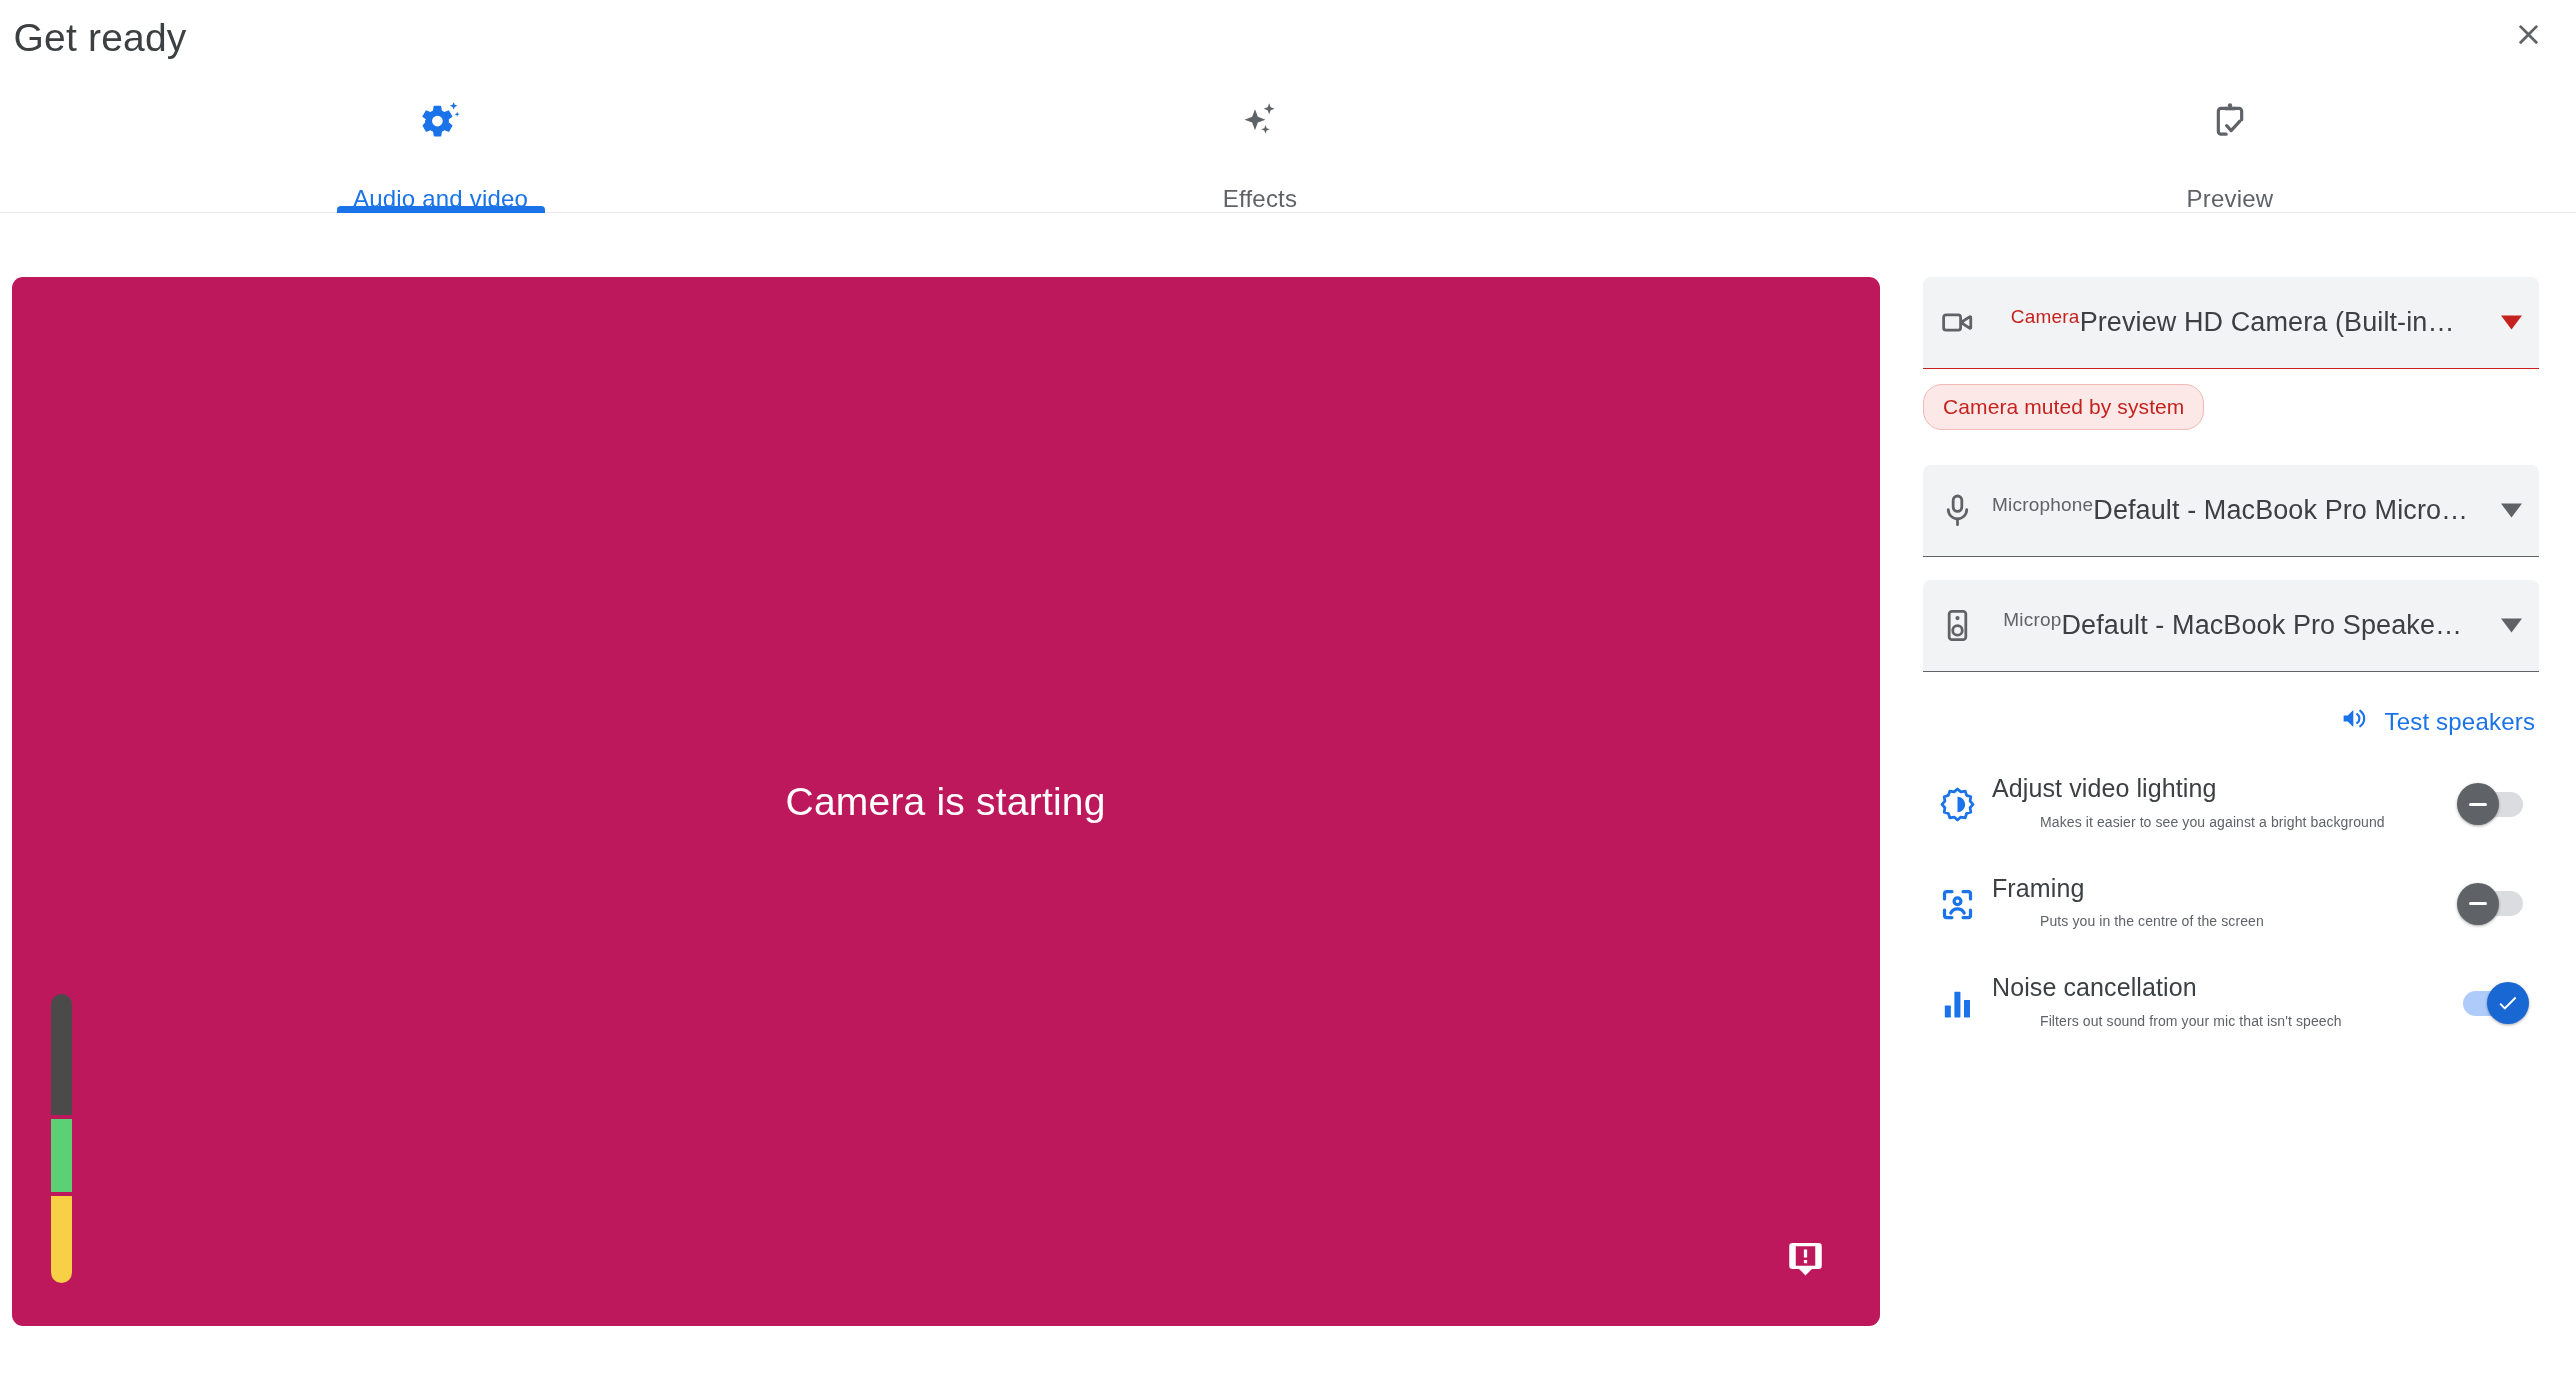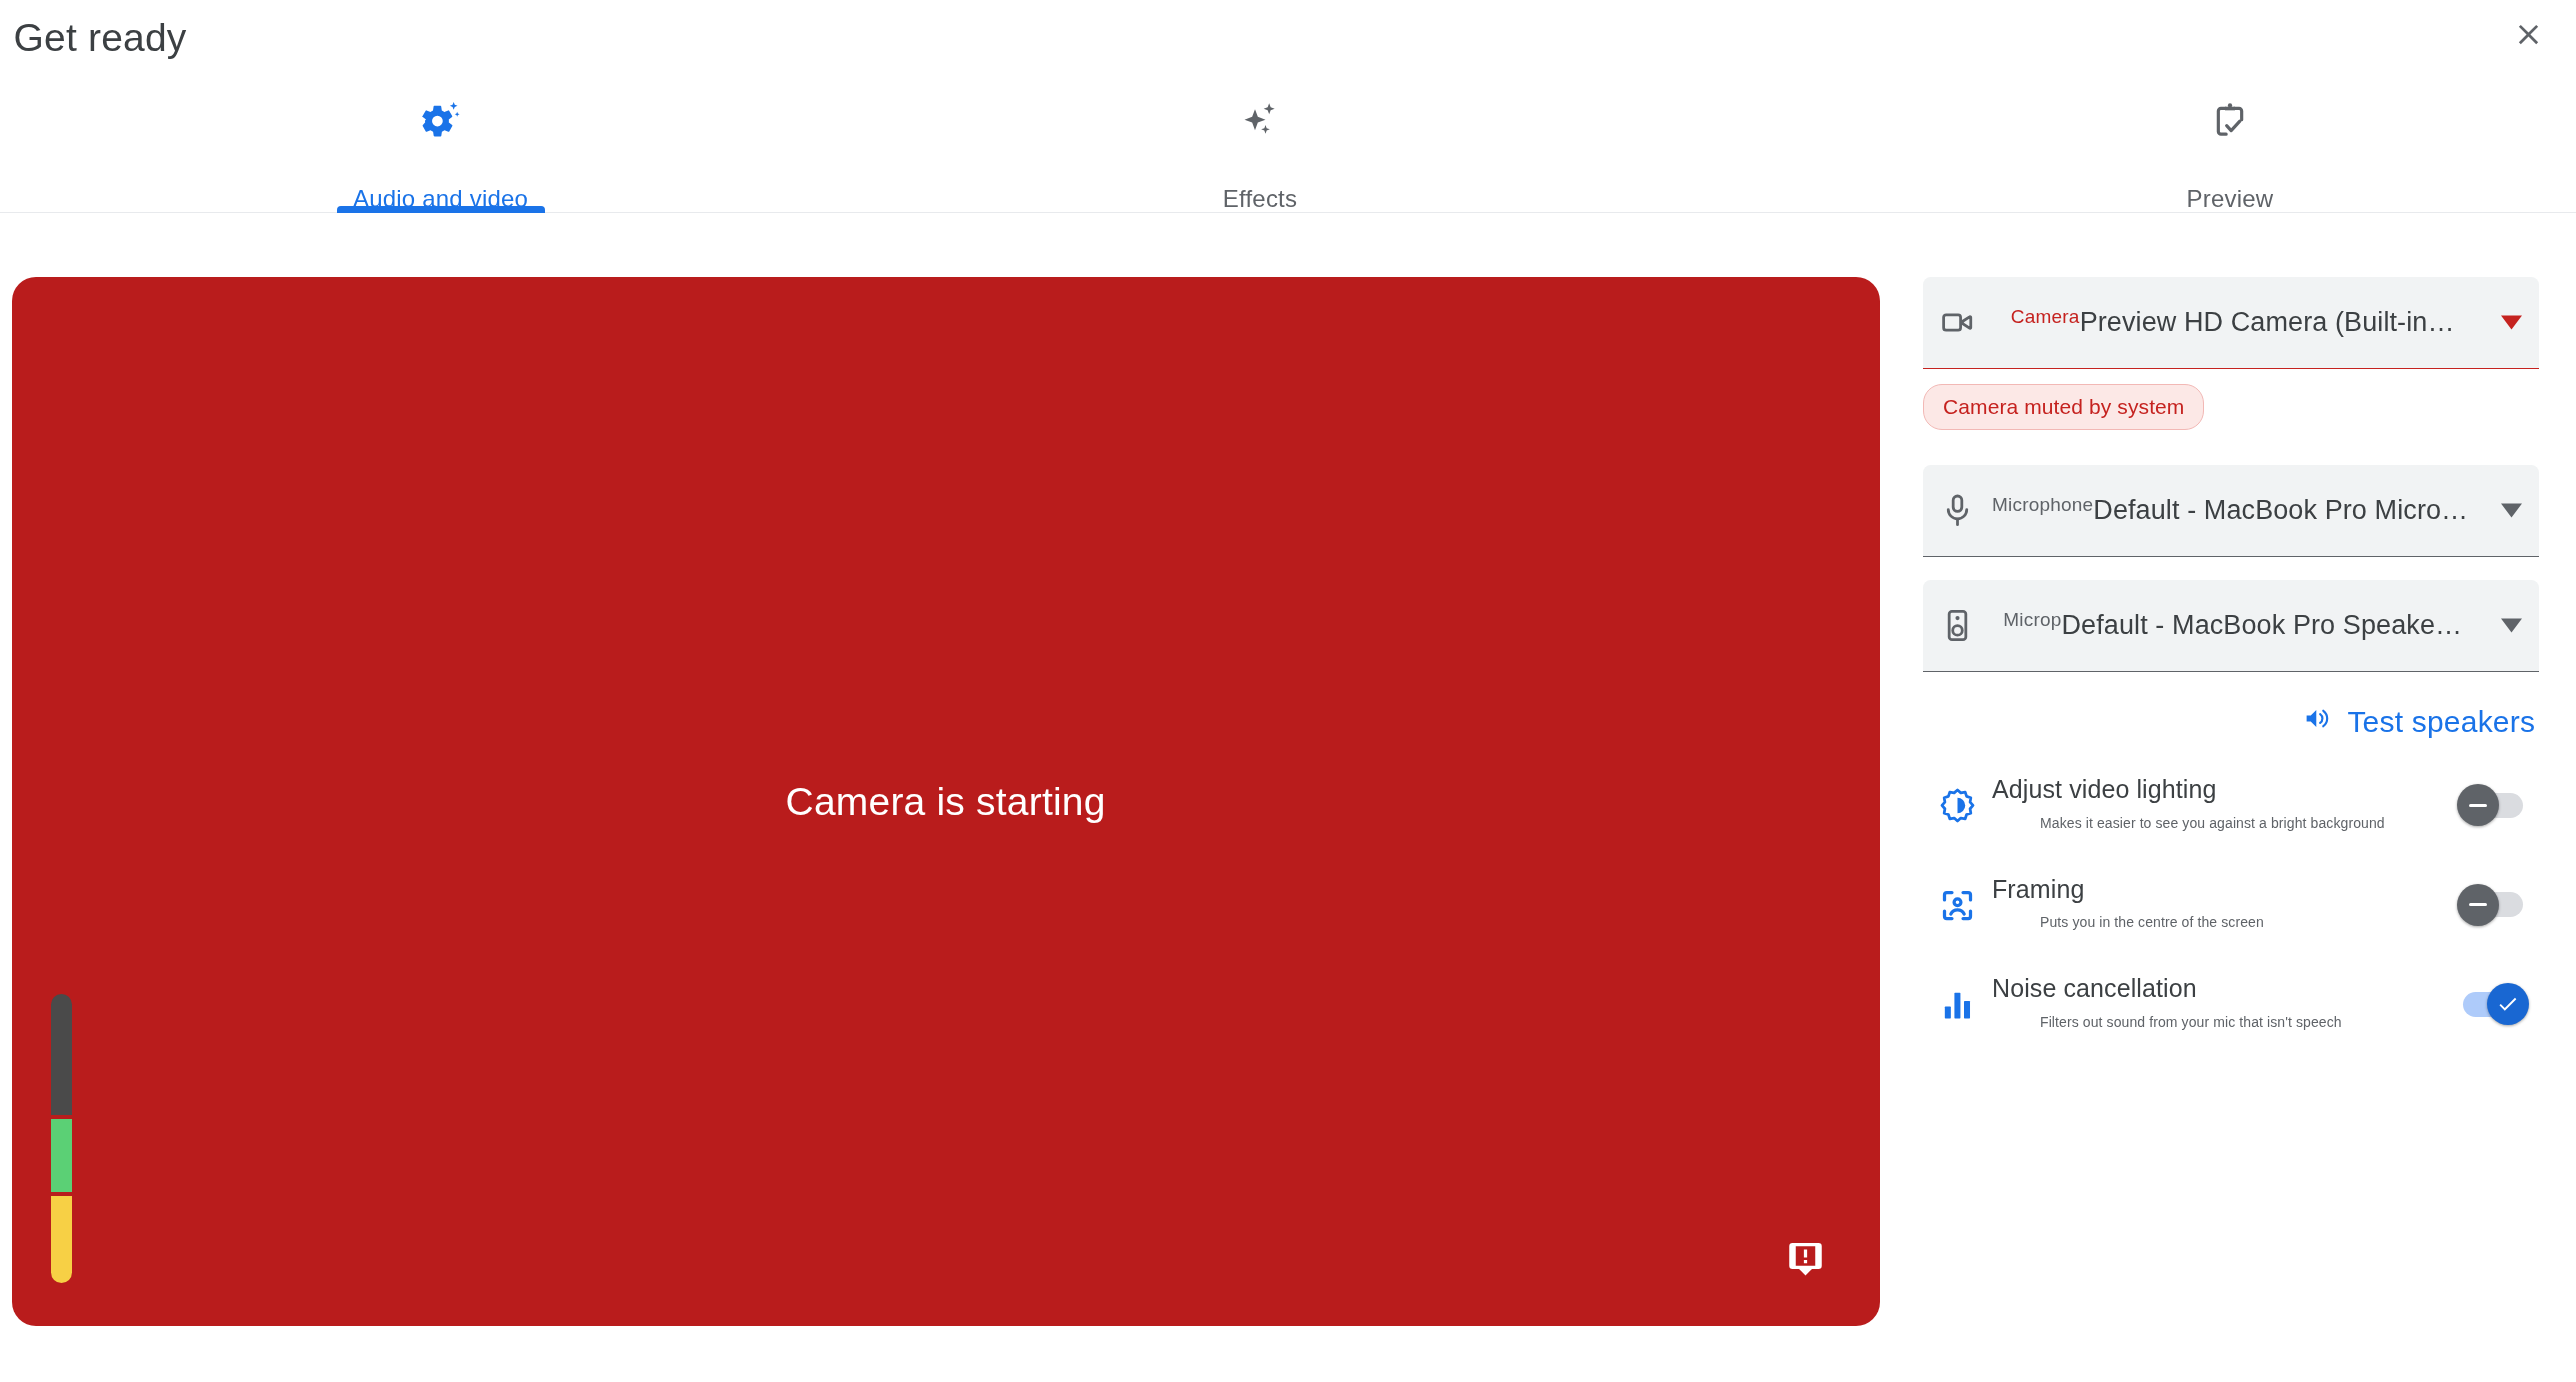--- a/index.html
+++ b/index.html
@@ -58,22 +58,22 @@
     border-radius: 3.9px 3.9px 0 0;
   }
   #tab-audio-video { left: 223px; width: 435px; }
   #tab-effects     { left: 1105px; width: 310px; }
   #tab-preview     { left: 2081px; width: 298px; }
 
   
   .video-stage {
     position: absolute; left: 11.6px; top: 277px;
     width: 1868px; height: 1049px;
-    background: #b91c1c;
-    border-radius: 24px;
+    background: #be185d;
+    border-radius: 11px;
     overflow: hidden;
   }
   .video-message {
     position: absolute; left: 0; top: 0;
     width: 100%; height: 100%;
     display: flex; align-items: center; justify-content: center;
     color: #ffffff; font-size: 39px; letter-spacing: 0.2px;
   }
   
   .audio-meter {
@@ -147,21 +147,21 @@
   .spacer-36 { height: 35px; }
 
   .test-speakers-row {
     display: flex; justify-content: flex-end;
     padding-top: 23px; padding-bottom: 5.8px;
   }
   .test-speakers {
     display: flex; align-items: center; gap: 15.4px;
     background: transparent; border: none; cursor: pointer;
     padding: 9.6px 3.9px;
-    color: #1a73e8; font-size: 30px; letter-spacing: 0.2px;
+    color: #1a73e8; font-size: 24px; letter-spacing: 0.2px;
     font-family: "Liberation Sans", sans-serif;
     text-align: right;
   }
 
   
   .setting-row {
     position: relative;
     display: flex; align-items: flex-start;
     padding: 17.3px 0 17.3px 0;
     min-height: 92px;

